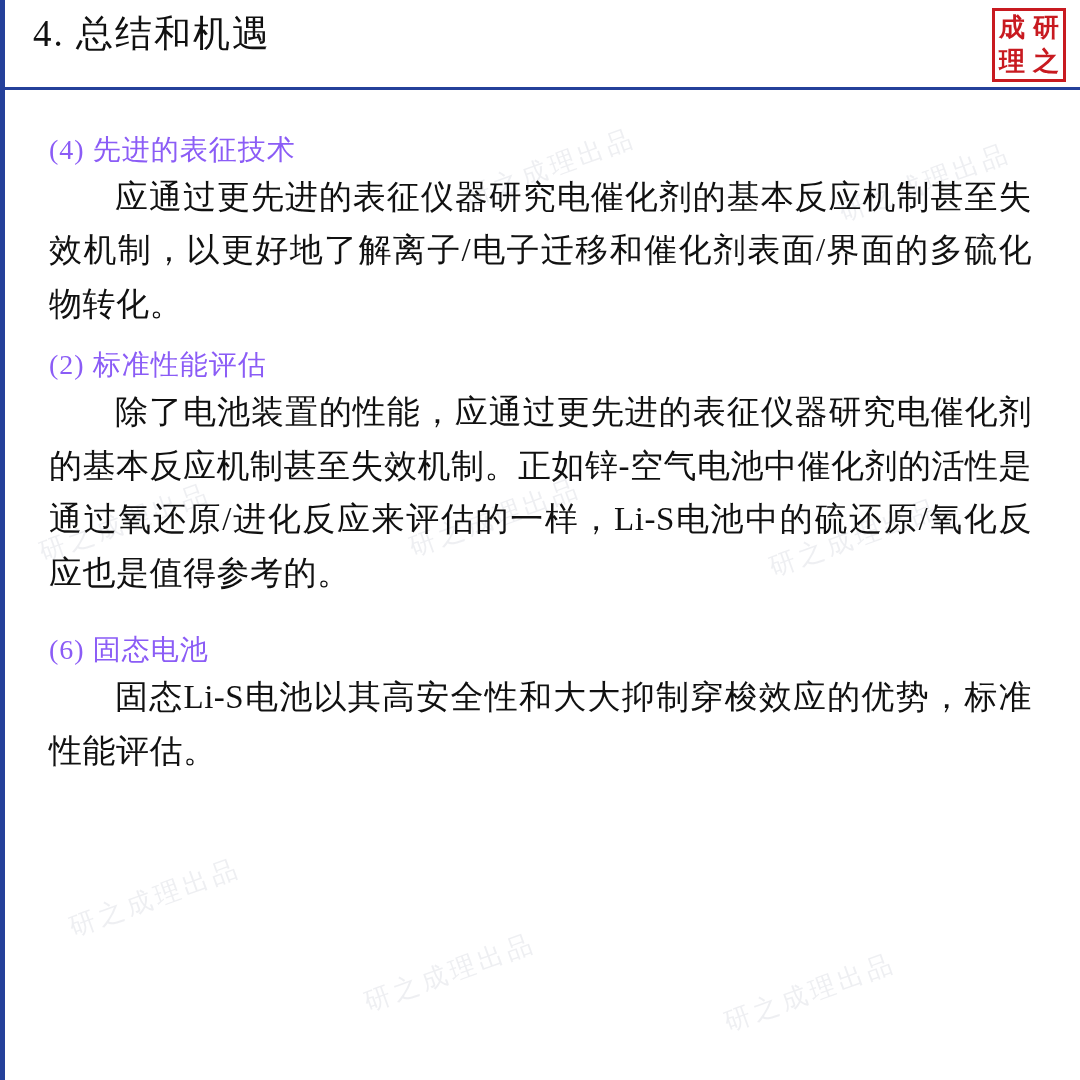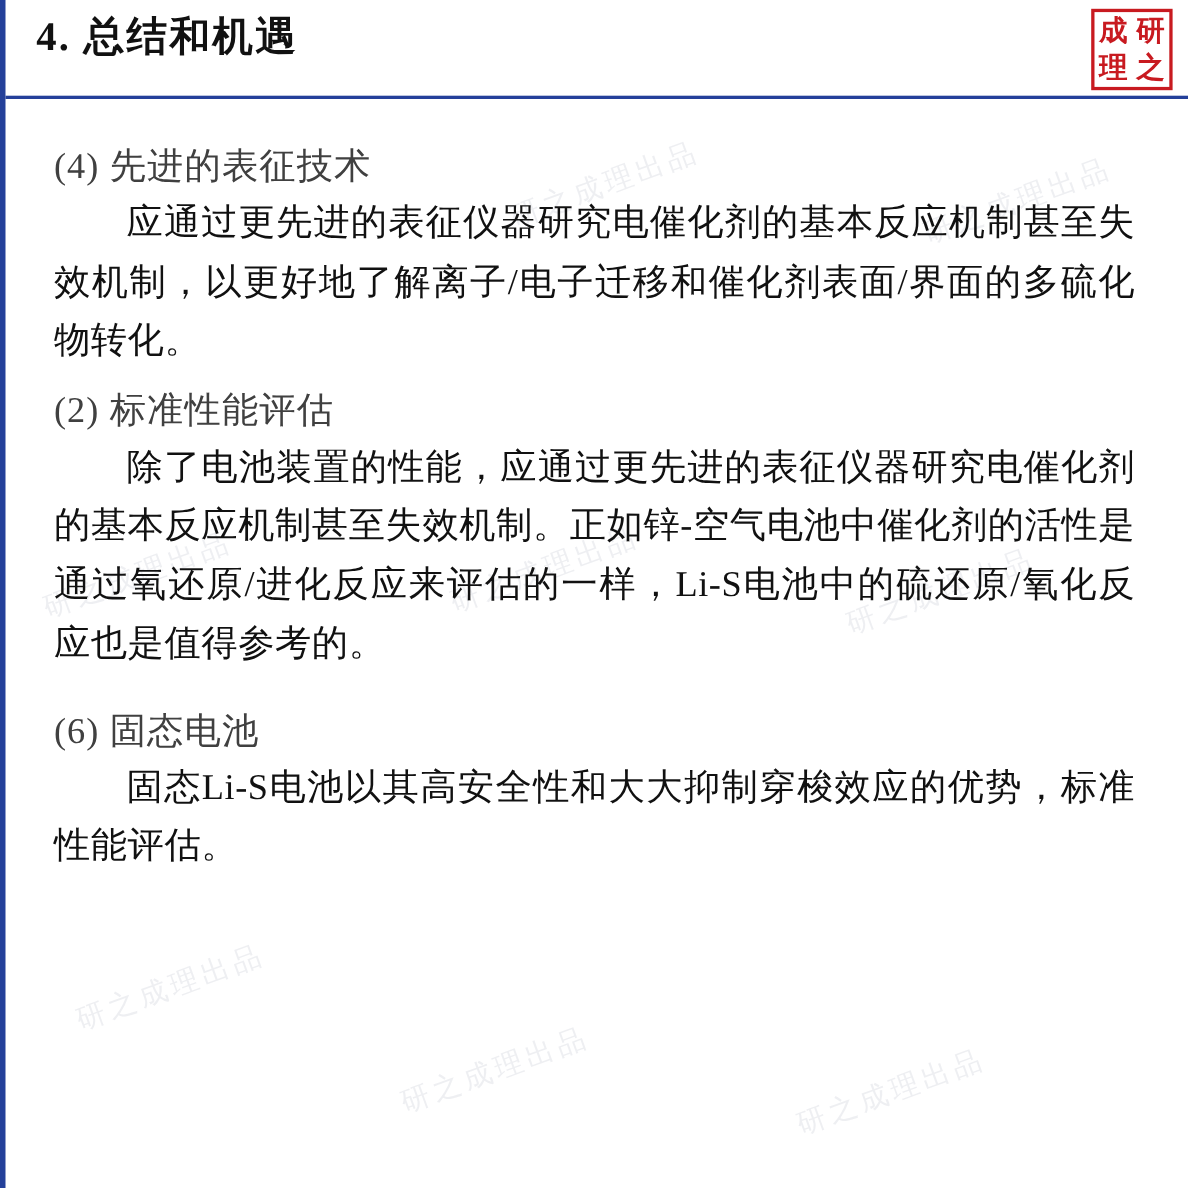--- a/index.html
+++ b/index.html
@@ -27,21 +27,21 @@
 
   
   .header {
     position: relative;
     height: 90px;
     box-sizing: border-box;
     padding: 14px 24px 0 28px;
   }
   .header-title {
     font-family: "Liberation Serif", "DejaVu Serif", serif;
-    font-weight: bold;
+    font-weight: normal;
     font-size: 37px;
     letter-spacing: 2px;
     color: #111111;
     line-height: 1.1;
     white-space: nowrap;
   }
   .header-rule {
     position: absolute;
     left: 0px;
     right: 0px;
@@ -75,22 +75,22 @@
     line-height: 1;
   }
 
   
   .content {
     position: relative;
     padding: 42px 48px 0 44px;
     z-index: 2;
   }
   .sec-title {
-    color: #404040;
-    font-size: 33px;
+    color: #8b5cf6;
+    font-size: 28px;
     font-weight: normal;
     line-height: 1.25;
     margin: 0 0 4px 0;
     letter-spacing: 1px;
   }
   .para {
     font-size: 33px;
     line-height: 1.62;
     text-align: justify;
     text-justify: inter-ideograph;

